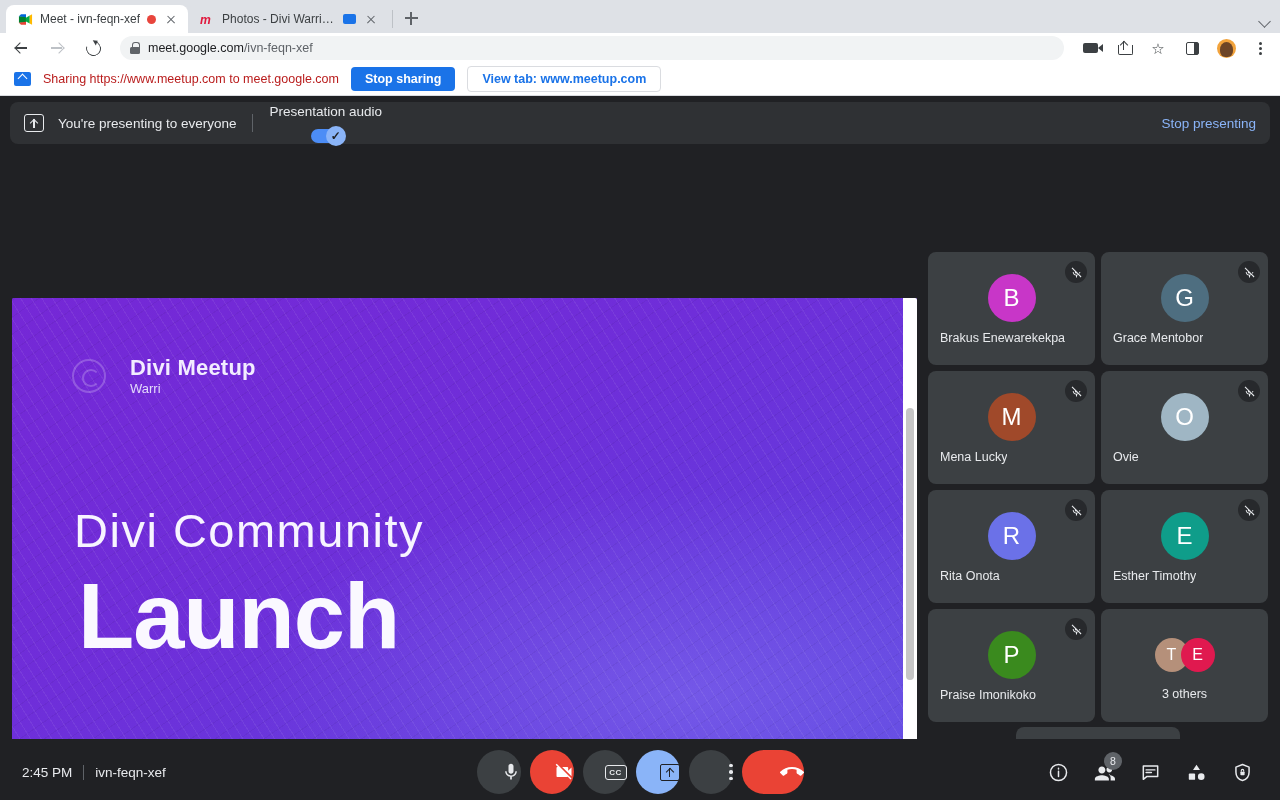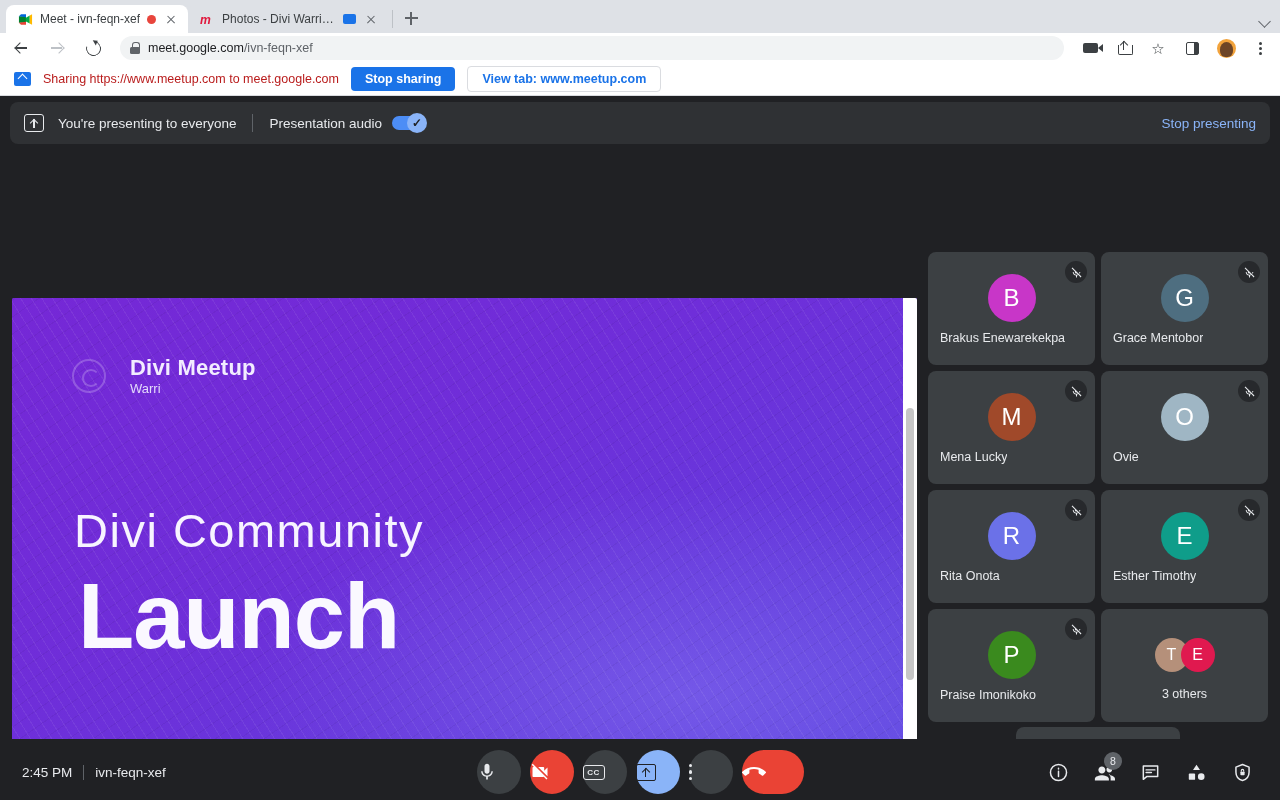--- a/index.html
+++ b/index.html
@@ -127,21 +127,21 @@
   }
   .present-ico-box {
     width:20px; height:18px; border:1.6px solid #e8eaed; border-radius:3px;
     position:relative; flex:0 0 20px; margin-right:14px;
   }
   .present-ico-box::before { content:''; position:absolute; left:8.2px; top:4px; width:1.6px; height:9px; background:#e8eaed;}
   .present-ico-box::after { content:''; position:absolute; left:6px; top:4.5px; width:5px; height:5px;
     border-left:1.6px solid #e8eaed; border-top:1.6px solid #e8eaed; transform:rotate(45deg);}
   .present-text { font-size:13.5px; color:#e8eaed; }
   .banner-sep { width:1px; height:18px; background:#5f6368; margin: 0 16px; }
-  .toggle-wrap { display:flex; align-items:center; gap:10px; }
+  .toggle-wrap { display:flex; align-items:center; gap:10px;flex-direction:column; }
   .toggle {
     width:30px; height:14px; background:#4c8df6; border-radius:8px; position:relative;
   }
   .toggle::after {
     content:'✓'; position:absolute; right:-5px; top:-3px; width:20px; height:20px;
     background:#8ab4f8; border-radius:50%; color:#202124; font-size:12px;
     display:flex; align-items:center; justify-content:center; font-weight:bold;
   }
   .btn-stop-presenting {
     margin-left:auto; color:#8ab4f8; font-size:13.5px; background:none; border:none; font-family:inherit;
@@ -248,21 +248,21 @@
   .bottombar {
     position:absolute; left:0; right:0; bottom:0; height:66px; background:#202124;
     display:flex; align-items:center;
   }
   .meetinfo { position:absolute; left:22px; display:flex; align-items:center; gap:11px;
     font-size:13.5px; color:#e8eaed; }
   .meetinfo-sep { width:1px; height:15px; background:#5f6368; }
   .controls { margin:0 auto; display:flex; align-items:center; gap:9px; }
   .ctrl {
     width:44px; height:44px; border-radius:50%; background:#3c4043;
-    display:flex; align-items:center; justify-content:flex-start; border:none;
+    display:flex; align-items:center; justify-content:flex-end; border:none;
   }
   .ctrl.red { background:#ea4335; }
   .ctrl.blue { background:#8ab4f8; }
   .ctrl.end { width:62px; border-radius:22px; background:#ea4335; }
   .ctrl svg { width:20px; height:20px; }
   .ctrl .cc-box {
     width:22px; height:15px; border:1.8px solid #e8eaed; border-radius:3px;
     color:#e8eaed; font-size:8px; font-weight:bold; display:flex;
     align-items:center; justify-content:center; letter-spacing:0.5px;
   }

